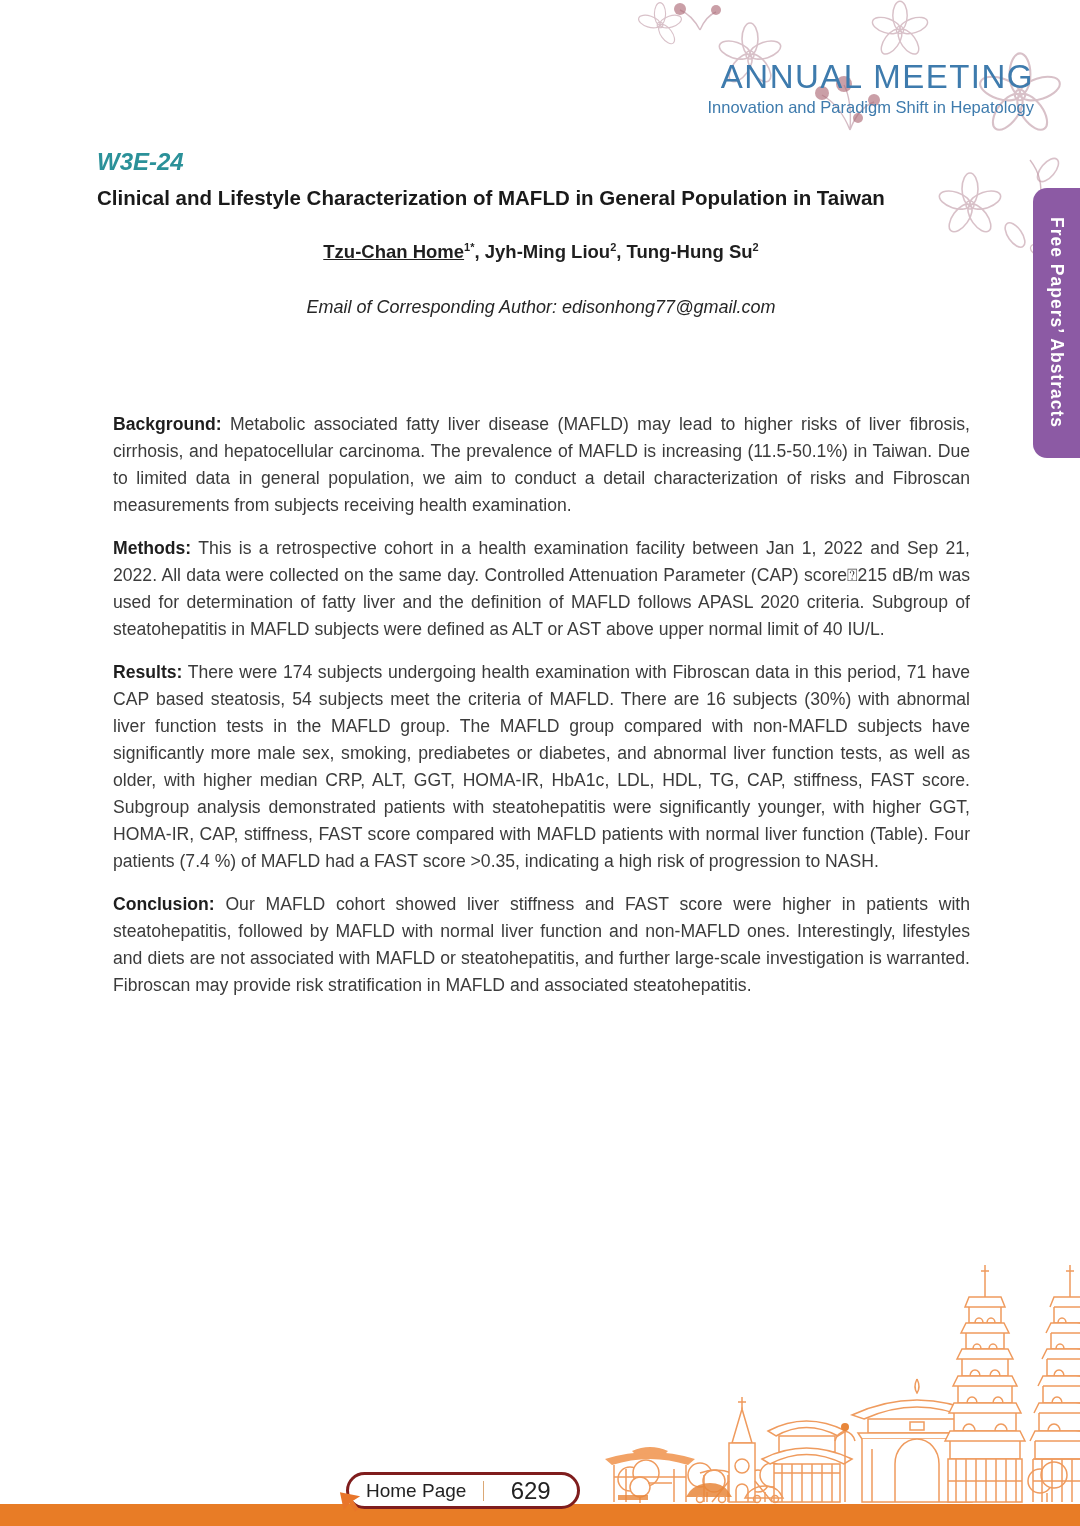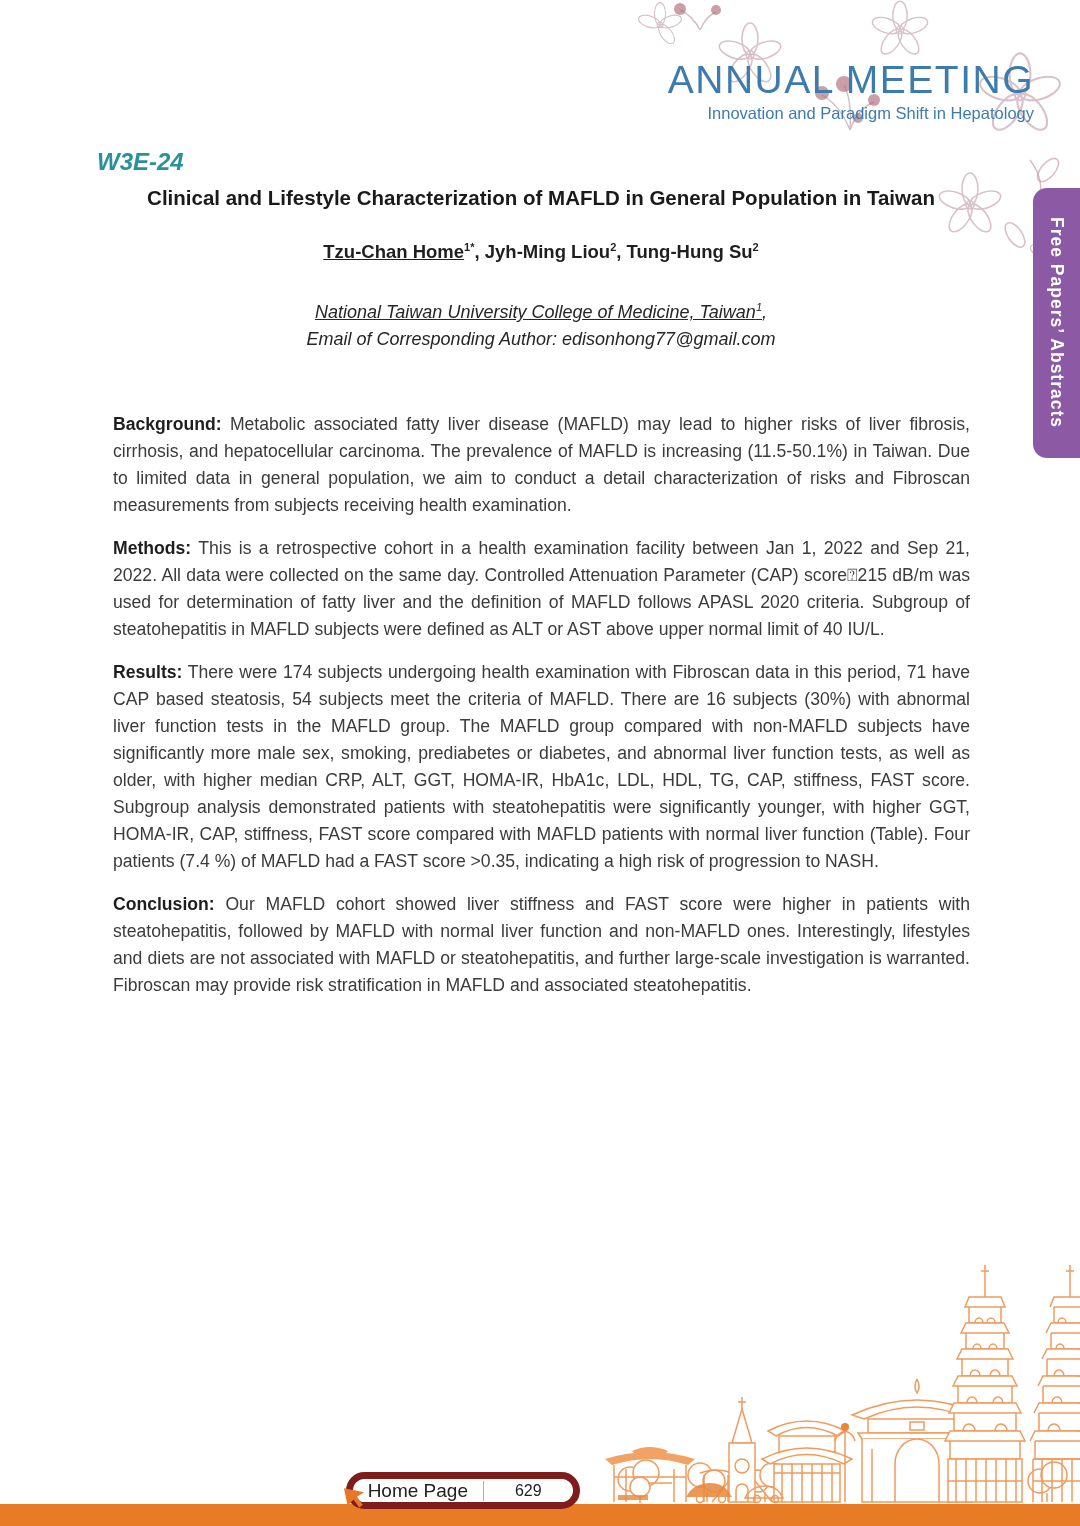--- a/index.html
+++ b/index.html
@@ -10,40 +10,40 @@
     --lineart-orange:#ef9b5e;
     --floral-rose:#bf98a5;
   }
   html,body{margin:0;padding:0;}
   body{
     width:1080px;height:1526px;position:relative;overflow:hidden;
     background:#ffffff;font-family:"Liberation Sans",sans-serif;
   }
   .floral{position:absolute;top:0;right:0;width:480px;height:300px;z-index:0;}
   .header-block{position:absolute;top:60px;right:46px;text-align:right;z-index:2;}
-  .header-title{font-size:39px;font-weight:500;letter-spacing:1.5px;color:var(--header-blue);line-height:1.05;}
+  .header-title{font-size:33px;font-weight:500;letter-spacing:1.5px;color:var(--header-blue);line-height:1.05;}
   .header-subtitle{font-size:16.5px;font-weight:500;color:var(--header-blue);margin-top:3px;text-align:right;}
   .code{position:absolute;left:97px;top:148px;font-size:24px;font-weight:bold;font-style:italic;color:var(--code-teal);z-index:2;}
-  .paper-title{position:absolute;left:97px;width:888px;top:186px;text-align:center;font-size:20.5px;font-weight:bold;color:#1a1a1a;z-index:2;}
+  .paper-title{position:absolute;left:97px;width:888px;top:186px;font-size:20.5px;font-weight:bold;color:#1a1a1a;z-index:2;}
   .authors{position:absolute;left:97px;width:888px;top:241px;text-align:center;font-size:18.5px;font-weight:bold;color:#1f1f1f;z-index:2;}
   .authors sup, .affils sup{font-size:11px;}
   .affils{position:absolute;left:97px;width:888px;top:294px;text-align:center;font-style:italic;font-size:18px;line-height:27px;color:#262626;z-index:2;}
   .body-text{position:absolute;left:97px;width:889px;top:395px;font-size:17.6px;line-height:27px;text-align:justify;color:#3b3b3b;z-index:2;}
   .body-text p{margin:16px;}
   .body-text b{color:#1e1e1e;}
   .side-tab{position:absolute;right:0;top:188px;width:47px;height:270px;background:var(--tab-purple);
     border-radius:14px 0 0 14px;display:flex;align-items:center;justify-content:center;z-index:4;}
   .side-tab span{writing-mode:vertical-rl;color:#ffffff;font-weight:bold;font-size:17.5px;letter-spacing:1px;white-space:nowrap;}
   .skyline{position:absolute;left:0;bottom:22px;width:1080px;height:245px;z-index:1;}
   .bottom-bar{position:absolute;left:0;right:0;bottom:0;height:22px;background:var(--accent-orange);z-index:3;}
-  .home-pill{position:absolute;left:346px;bottom:17px;width:234px;height:37px;background:#fff;border:7px solid #7f1d1d;
+  .home-pill{position:absolute;left:346px;bottom:17px;width:234px;height:37px;background:#fff;border:3px solid #7f1d1d;
     border-radius:19px;display:flex;align-items:center;z-index:5;box-sizing:border-box;cursor:pointer;}
   .home-label{flex:1.45;text-align:center;font-size:19px;color:#222;}
   .pill-divider{width:1px;height:20px;background:#dba875;}
-  .page-num{flex:1;text-align:center;font-size:16px;color:#222;}
+  .page-num{flex:1;text-align:center;font-size:24px;color:#222;}
   .cursor{position:absolute;left:-10px;bottom:-8px;width:26px;height:26px;}
   svg .ln{stroke:var(--lineart-orange);fill:none;stroke-width:1.5;}
   svg .lnf{stroke:var(--lineart-orange);fill:#ffffff;stroke-width:1.5;}
   svg .roof{fill:#f2a265;stroke:none;}
   svg .solid{fill:#e8863a;stroke:none;}
   svg .fl{stroke:var(--floral-rose);fill:none;stroke-width:1.6;opacity:.6;}
   svg .berry{fill:#ad6b78;stroke:none;opacity:.65;}
   svg .stem{stroke:#b98e9c;fill:none;stroke-width:1.4;opacity:.6;}
 </style>
 </head>
@@ -115,21 +115,20 @@
 <div class="header-block">
   <div class="header-title">ANNUAL MEETING</div>
   <div class="header-subtitle">Innovation and Paradigm Shift in Hepatology</div>
 </div>
 
 <div class="code">W3E-24</div>
 <div class="paper-title">Clinical and Lifestyle Characterization of MAFLD in General Population in Taiwan</div>
 <div class="authors"><span><span style="text-decoration: underline;">Tzu-Chan Home</span><sup>1*</sup></span>, <span><span>Jyh-Ming Liou</span><sup>2</sup></span>, <span><span>Tung-Hung Su</span><sup>2</sup></span></div>
 <div class="affils">
   <div>
-      <div><span style="text-decoration: underline;">National Taiwan University College of Medicine, Taiwan<sup>1</sup></span>,</div>
     </div>
   <div>Email of Corresponding Author: edisonhong77@gmail.com</div>
 </div>
 <div class="body-text">
     <p><b>Background:</b> Metabolic associated fatty liver disease (MAFLD) may lead to higher risks of liver fibrosis, cirrhosis, and hepatocellular carcinoma. The prevalence of MAFLD is increasing (11.5-50.1%) in Taiwan. Due to limited data in general population, we aim to conduct a detail characterization of risks and Fibroscan measurements from subjects receiving health examination.</p>
     <p><b>Methods:</b> This is a retrospective cohort in a health examination facility between Jan 1, 2022 and Sep 21, 2022. All data were collected on the same day. Controlled Attenuation Parameter (CAP) score⍰215 dB/m was used for determination of fatty liver and the definition of MAFLD follows APASL 2020 criteria. Subgroup of steatohepatitis in MAFLD subjects were defined as ALT or AST above upper normal limit of 40 IU/L.</p>
     <p><b>Results:</b> There were 174 subjects undergoing health examination with Fibroscan data in this period, 71 have CAP based steatosis, 54 subjects meet the criteria of MAFLD. There are 16 subjects (30%) with abnormal liver function tests in the MAFLD group. The MAFLD group compared with non-MAFLD subjects have significantly more male sex, smoking, prediabetes or diabetes, and abnormal liver function tests, as well as older, with higher median CRP, ALT, GGT, HOMA-IR, HbA1c, LDL, HDL, TG, CAP, stiffness, FAST score. Subgroup analysis demonstrated patients with steatohepatitis were significantly younger, with higher GGT, HOMA-IR, CAP, stiffness, FAST score compared with MAFLD patients with normal liver function (Table). Four patients (7.4 %) of MAFLD had a FAST score &gt;0.35, indicating a high risk of progression to NASH.</p>
     <p><b>Conclusion:</b> Our MAFLD cohort showed liver stiffness and FAST score were higher in patients with steatohepatitis, followed by MAFLD with normal liver function and non-MAFLD ones. Interestingly, lifestyles and diets are not associated with MAFLD or steatohepatitis, and further large-scale investigation is warranted. Fibroscan may provide risk stratification in MAFLD and associated steatohepatitis.</p>
   </div>
 

